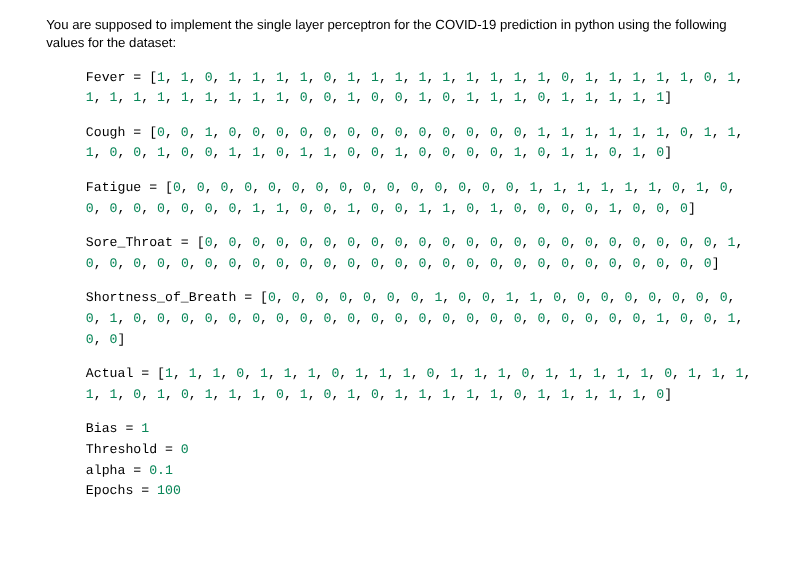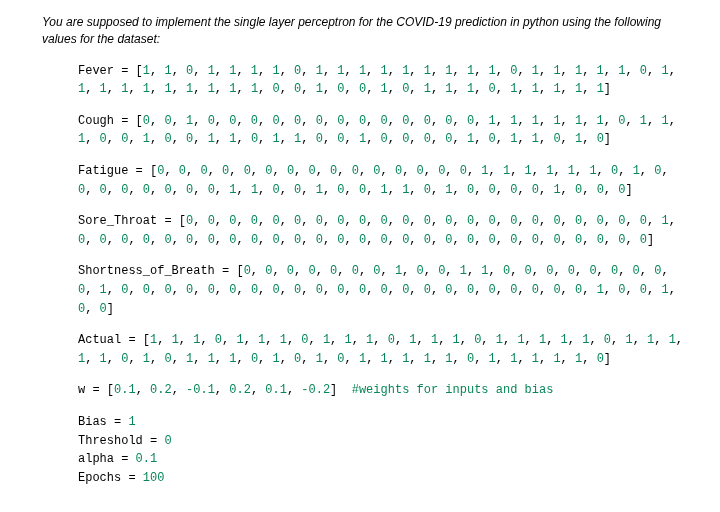--- a/index.html
+++ b/index.html
@@ -9,21 +9,20 @@
     background: #ffffff;
     font-family: Arial, sans-serif;
     padding: 14px 36px 14px 42px;
     overflow: hidden;
   }
   .intro {
     font-size: 12px;
     color: #000;
     line-height: 1.4;
     margin-bottom: 14px;
-    font-style: italic;
   }
   .code-section {
     padding-left: 36px;
   }
   .code-block {
     font-family: 'Consolas', 'Courier New', monospace;
     font-size: 12px;
     line-height: 1.55;
     white-space: pre-wrap;
     word-wrap: break-word;
@@ -37,18 +36,17 @@
 
 <div class="intro">You are supposed to implement the single layer perceptron for the COVID-19 prediction in python using the following values for the dataset:</div>
 
 <div class="code-section">
   <div class="code-block"><span id="fever">Fever = [<span class="number">1</span>, <span class="number">1</span>, <span class="number">0</span>, <span class="number">1</span>, <span class="number">1</span>, <span class="number">1</span>, <span class="number">1</span>, <span class="number">0</span>, <span class="number">1</span>, <span class="number">1</span>, <span class="number">1</span>, <span class="number">1</span>, <span class="number">1</span>, <span class="number">1</span>, <span class="number">1</span>, <span class="number">1</span>, <span class="number">1</span>, <span class="number">0</span>, <span class="number">1</span>, <span class="number">1</span>, <span class="number">1</span>, <span class="number">1</span>, <span class="number">1</span>, <span class="number">0</span>, <span class="number">1</span>, <span class="number">1</span>, <span class="number">1</span>, <span class="number">1</span>, <span class="number">1</span>, <span class="number">1</span>, <span class="number">1</span>, <span class="number">1</span>, <span class="number">1</span>, <span class="number">1</span>, <span class="number">0</span>, <span class="number">0</span>, <span class="number">1</span>, <span class="number">0</span>, <span class="number">0</span>, <span class="number">1</span>, <span class="number">0</span>, <span class="number">1</span>, <span class="number">1</span>, <span class="number">1</span>, <span class="number">0</span>, <span class="number">1</span>, <span class="number">1</span>, <span class="number">1</span>, <span class="number">1</span>, <span class="number">1</span>]</span></div>
   <div class="code-block"><span id="cough">Cough = [<span class="number">0</span>, <span class="number">0</span>, <span class="number">1</span>, <span class="number">0</span>, <span class="number">0</span>, <span class="number">0</span>, <span class="number">0</span>, <span class="number">0</span>, <span class="number">0</span>, <span class="number">0</span>, <span class="number">0</span>, <span class="number">0</span>, <span class="number">0</span>, <span class="number">0</span>, <span class="number">0</span>, <span class="number">0</span>, <span class="number">1</span>, <span class="number">1</span>, <span class="number">1</span>, <span class="number">1</span>, <span class="number">1</span>, <span class="number">1</span>, <span class="number">0</span>, <span class="number">1</span>, <span class="number">1</span>, <span class="number">1</span>, <span class="number">0</span>, <span class="number">0</span>, <span class="number">1</span>, <span class="number">0</span>, <span class="number">0</span>, <span class="number">1</span>, <span class="number">1</span>, <span class="number">0</span>, <span class="number">1</span>, <span class="number">1</span>, <span class="number">0</span>, <span class="number">0</span>, <span class="number">1</span>, <span class="number">0</span>, <span class="number">0</span>, <span class="number">0</span>, <span class="number">0</span>, <span class="number">1</span>, <span class="number">0</span>, <span class="number">1</span>, <span class="number">1</span>, <span class="number">0</span>, <span class="number">1</span>, <span class="number">0</span>]</span></div>
   <div class="code-block"><span id="fatigue">Fatigue = [<span class="number">0</span>, <span class="number">0</span>, <span class="number">0</span>, <span class="number">0</span>, <span class="number">0</span>, <span class="number">0</span>, <span class="number">0</span>, <span class="number">0</span>, <span class="number">0</span>, <span class="number">0</span>, <span class="number">0</span>, <span class="number">0</span>, <span class="number">0</span>, <span class="number">0</span>, <span class="number">0</span>, <span class="number">1</span>, <span class="number">1</span>, <span class="number">1</span>, <span class="number">1</span>, <span class="number">1</span>, <span class="number">1</span>, <span class="number">0</span>, <span class="number">1</span>, <span class="number">0</span>, <span class="number">0</span>, <span class="number">0</span>, <span class="number">0</span>, <span class="number">0</span>, <span class="number">0</span>, <span class="number">0</span>, <span class="number">0</span>, <span class="number">1</span>, <span class="number">1</span>, <span class="number">0</span>, <span class="number">0</span>, <span class="number">1</span>, <span class="number">0</span>, <span class="number">0</span>, <span class="number">1</span>, <span class="number">1</span>, <span class="number">0</span>, <span class="number">1</span>, <span class="number">0</span>, <span class="number">0</span>, <span class="number">0</span>, <span class="number">0</span>, <span class="number">1</span>, <span class="number">0</span>, <span class="number">0</span>, <span class="number">0</span>]</span></div>
   <div class="code-block"><span id="sore_throat">Sore_Throat = [<span class="number">0</span>, <span class="number">0</span>, <span class="number">0</span>, <span class="number">0</span>, <span class="number">0</span>, <span class="number">0</span>, <span class="number">0</span>, <span class="number">0</span>, <span class="number">0</span>, <span class="number">0</span>, <span class="number">0</span>, <span class="number">0</span>, <span class="number">0</span>, <span class="number">0</span>, <span class="number">0</span>, <span class="number">0</span>, <span class="number">0</span>, <span class="number">0</span>, <span class="number">0</span>, <span class="number">0</span>, <span class="number">0</span>, <span class="number">0</span>, <span class="number">1</span>, <span class="number">0</span>, <span class="number">0</span>, <span class="number">0</span>, <span class="number">0</span>, <span class="number">0</span>, <span class="number">0</span>, <span class="number">0</span>, <span class="number">0</span>, <span class="number">0</span>, <span class="number">0</span>, <span class="number">0</span>, <span class="number">0</span>, <span class="number">0</span>, <span class="number">0</span>, <span class="number">0</span>, <span class="number">0</span>, <span class="number">0</span>, <span class="number">0</span>, <span class="number">0</span>, <span class="number">0</span>, <span class="number">0</span>, <span class="number">0</span>, <span class="number">0</span>, <span class="number">0</span>, <span class="number">0</span>, <span class="number">0</span>, <span class="number">0</span>]</span></div>
   <div class="code-block"><span id="shortness">Shortness_of_Breath = [<span class="number">0</span>, <span class="number">0</span>, <span class="number">0</span>, <span class="number">0</span>, <span class="number">0</span>, <span class="number">0</span>, <span class="number">0</span>, <span class="number">1</span>, <span class="number">0</span>, <span class="number">0</span>, <span class="number">1</span>, <span class="number">1</span>, <span class="number">0</span>, <span class="number">0</span>, <span class="number">0</span>, <span class="number">0</span>, <span class="number">0</span>, <span class="number">0</span>, <span class="number">0</span>, <span class="number">0</span>, <span class="number">0</span>, <span class="number">1</span>, <span class="number">0</span>, <span class="number">0</span>, <span class="number">0</span>, <span class="number">0</span>, <span class="number">0</span>, <span class="number">0</span>, <span class="number">0</span>, <span class="number">0</span>, <span class="number">0</span>, <span class="number">0</span>, <span class="number">0</span>, <span class="number">0</span>, <span class="number">0</span>, <span class="number">0</span>, <span class="number">0</span>, <span class="number">0</span>, <span class="number">0</span>, <span class="number">0</span>, <span class="number">0</span>, <span class="number">0</span>, <span class="number">0</span>, <span class="number">0</span>, <span class="number">1</span>, <span class="number">0</span>, <span class="number">0</span>, <span class="number">1</span>, <span class="number">0</span>, <span class="number">0</span>]</span></div>
   <div class="code-block"><span id="actual">Actual = [<span class="number">1</span>, <span class="number">1</span>, <span class="number">1</span>, <span class="number">0</span>, <span class="number">1</span>, <span class="number">1</span>, <span class="number">1</span>, <span class="number">0</span>, <span class="number">1</span>, <span class="number">1</span>, <span class="number">1</span>, <span class="number">0</span>, <span class="number">1</span>, <span class="number">1</span>, <span class="number">1</span>, <span class="number">0</span>, <span class="number">1</span>, <span class="number">1</span>, <span class="number">1</span>, <span class="number">1</span>, <span class="number">1</span>, <span class="number">0</span>, <span class="number">1</span>, <span class="number">1</span>, <span class="number">1</span>, <span class="number">1</span>, <span class="number">1</span>, <span class="number">0</span>, <span class="number">1</span>, <span class="number">0</span>, <span class="number">1</span>, <span class="number">1</span>, <span class="number">1</span>, <span class="number">0</span>, <span class="number">1</span>, <span class="number">0</span>, <span class="number">1</span>, <span class="number">0</span>, <span class="number">1</span>, <span class="number">1</span>, <span class="number">1</span>, <span class="number">1</span>, <span class="number">1</span>, <span class="number">0</span>, <span class="number">1</span>, <span class="number">1</span>, <span class="number">1</span>, <span class="number">1</span>, <span class="number">1</span>, <span class="number">0</span>]</span></div>
-  <div class="code-block"><span id="weights">w = [<span class="number">0.1</span>, <span class="number">0.2</span>, <span class="number">-0.1</span>, <span class="number">0.2</span>, <span class="number">0.1</span>, <span class="number">-0.2</span>]  <span class="comment">#weights for inputs and bias</span></span></div>
   <div class="code-block" style="margin-bottom:0"><span id="bias">Bias = <span class="number">1</span></span>
 <span id="threshold">Threshold = <span class="number">0</span></span>
 <span id="alpha">alpha = <span class="number">0.1</span></span>
 <span id="epochs">Epochs = <span class="number">100</span></span></div>
 </div>
 
 </body></html>

